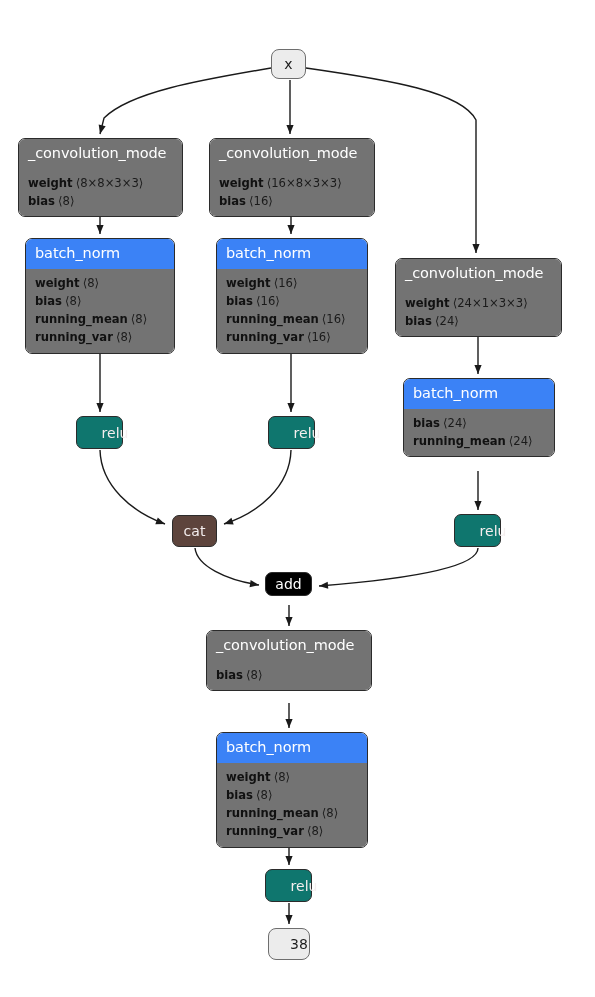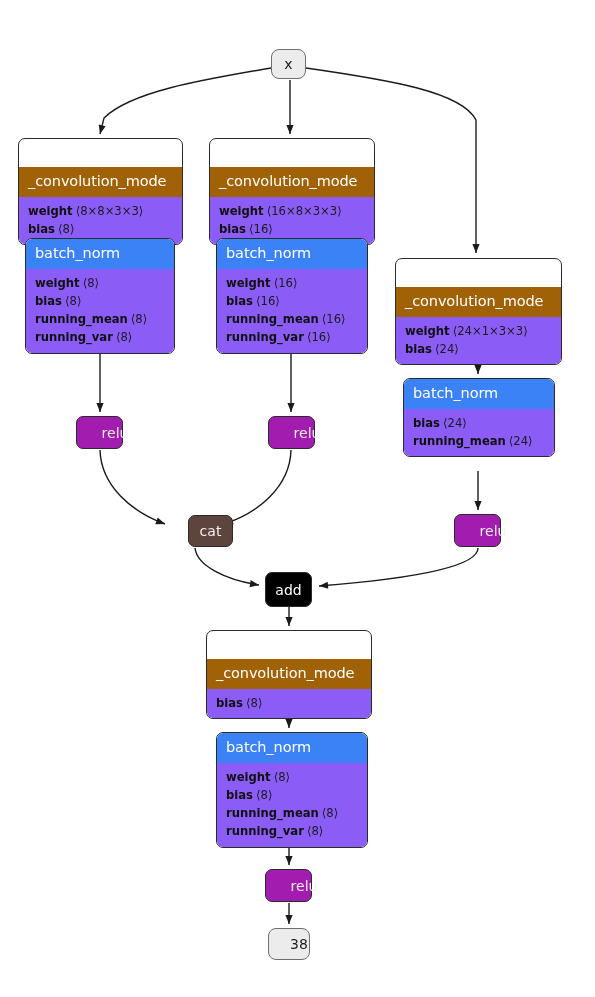--- a/index.html
+++ b/index.html
@@ -45,28 +45,27 @@
   }
   .rec-head {
     font-size: 14.5px;
     line-height: 1;
     padding: 7px 9px 8px 9px;
     color: #ffffff;
     letter-spacing: -0.1px;
     white-space: nowrap;
   }
   .rec.conv .rec-head {
-    background: #a16207;
-    margin-top: 28px;
+    background: #737373;
   }
   .rec.bn .rec-head {
     background: #3b82f6;
   }
   .rec-body {
-    background: #8b5cf6;
+    background: #737373;
     padding: 5px 9px 6px 9px;
   }
   .rec-row {
     font-size: 11.6px;
     line-height: 1.58;
     color: #111111;
     white-space: nowrap;
   }
   .rec-row .k {
     font-weight: bold;
@@ -91,21 +90,21 @@
     white-space: nowrap;
   }
   .pill.io {
     background: #ececec;
     color: #1d1d1d;
     border-color: #6e6e6e;
     border-width: 1.5px;
     border-radius: 8px;
   }
   .pill.relu {
-    background: #a21caf;
+    background: #0f766e;
     color: #f4eeee;
     padding-left: 31px;
   }
   .pill.cat {
     background: #5d443c;
     color: #f4eeee;
   }
   .pill.add {
     background: #000000;
     color: #ffffff;
@@ -203,24 +202,24 @@
       </div>
       <div class="pill relu" style="left: 76px; top: 416px; width: 47px; height: 33px;">
         <span>relu</span>
       </div>
       <div class="pill relu" style="left: 268px; top: 416px; width: 47px; height: 33px;">
         <span>relu</span>
       </div>
       <div class="pill relu" style="left: 454px; top: 514px; width: 47px; height: 33px;">
         <span>relu</span>
       </div>
-      <div class="pill cat" style="left: 172px; top: 515px; width: 45px; height: 32px; margin-left: 16px;">
+      <div class="pill cat" style="left: 172px; top: 515px; width: 45px; height: 32px;">
         <span>cat</span>
       </div>
-      <div class="pill add" style="left: 265px; top: 572px; width: 47px; height: 35px;">
+      <div class="pill add" style="left: 265px; top: 572px; width: 47px; height: 24px;">
         <span>add</span>
       </div>
       <div class="rec conv" style="left: 206px; top: 630px; width: 166px;">
         <div class="rec-head">_convolution_mode</div>
         <div class="rec-body">
           <div class="rec-row"><span class="k">bias</span><span class="v">⟨8⟩</span></div>
         </div>
       </div>
       <div class="rec bn" style="left: 216px; top: 732px; width: 152px;">
         <div class="rec-head">batch_norm</div>

